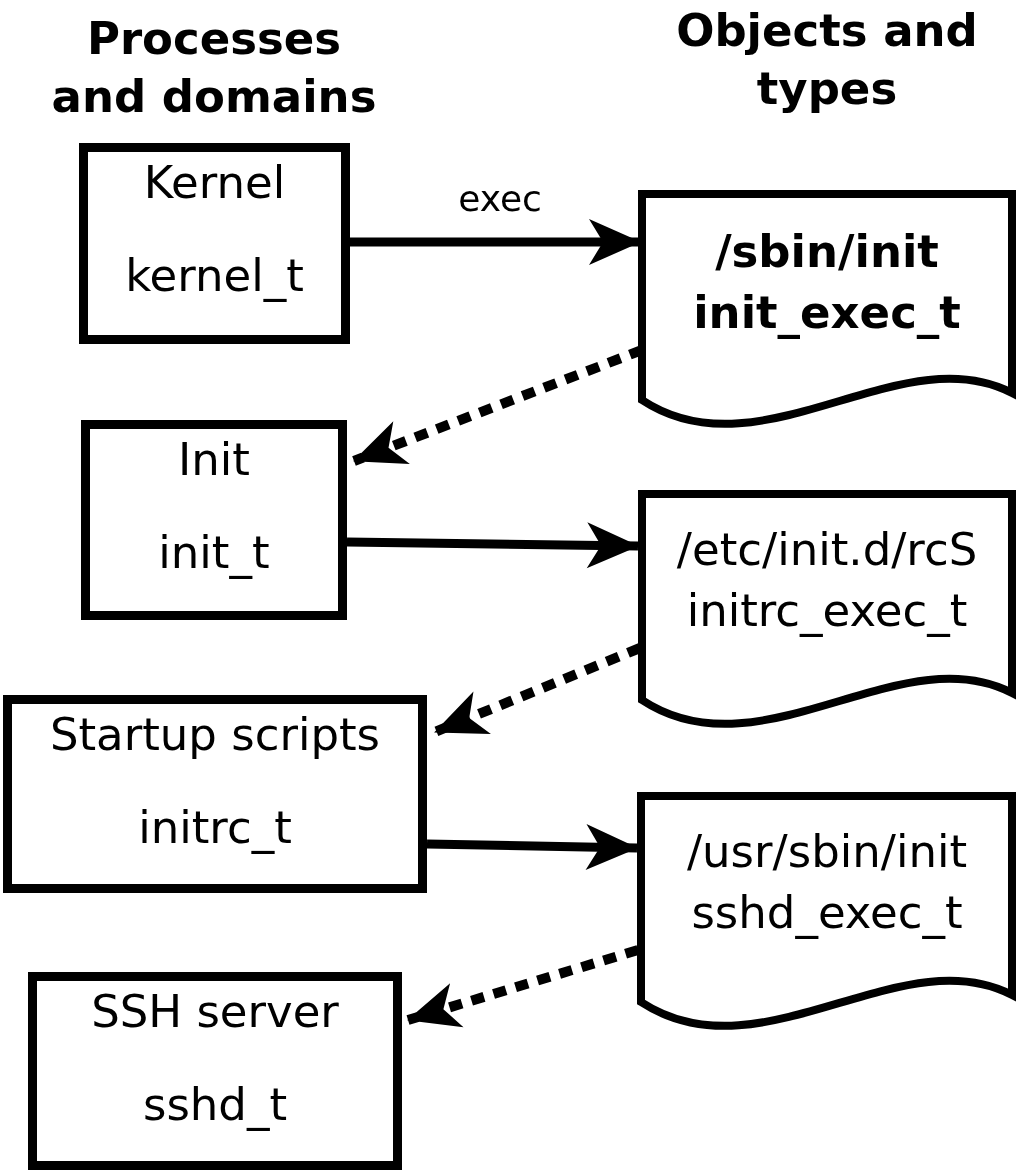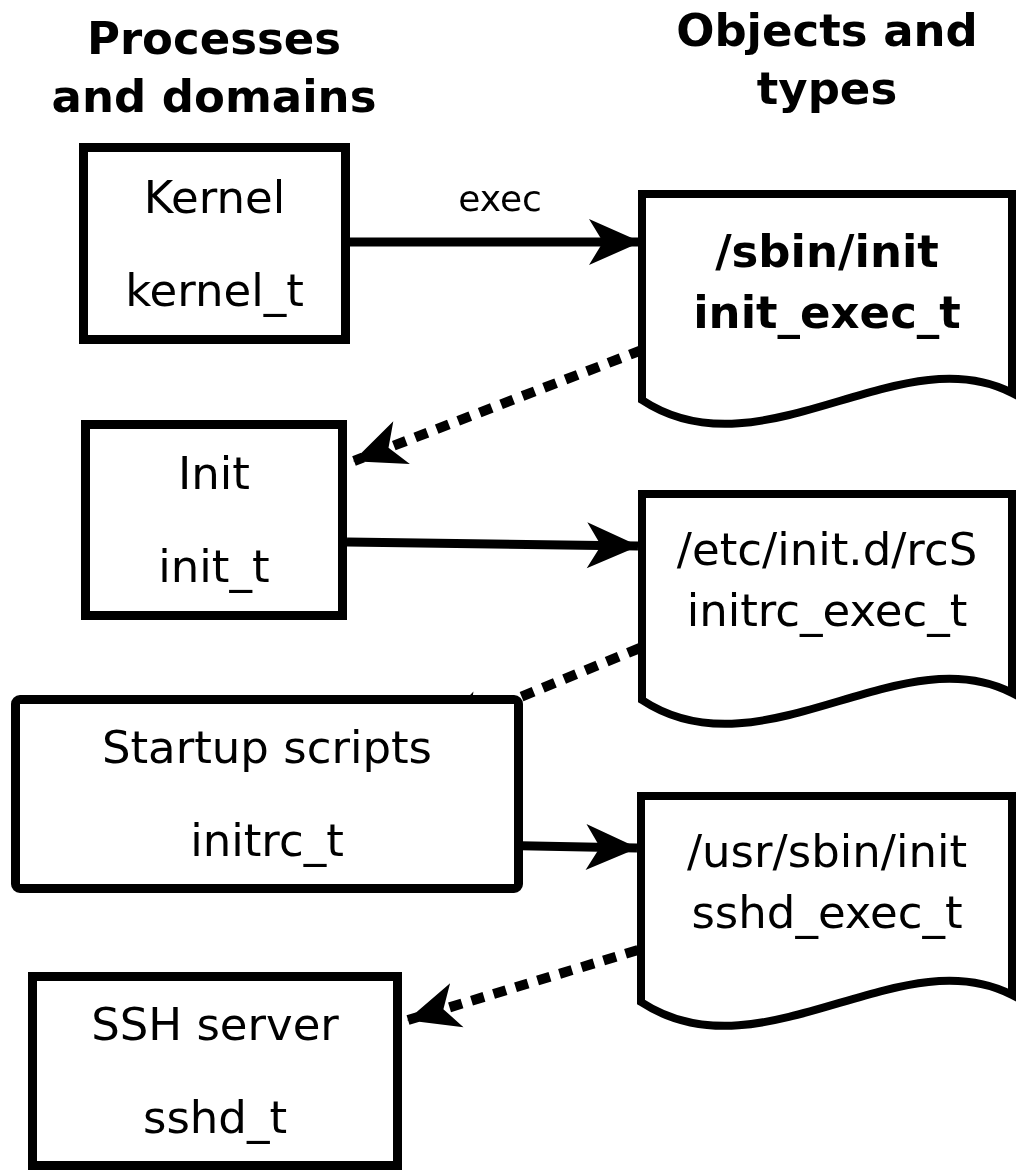--- a/index.html
+++ b/index.html
@@ -32,30 +32,30 @@
   .hdr-left  { left: 14px;  top: 2px;  width: 400px; margin-top: 8px; }
   .hdr-right { left: 627px; top: 2px;  width: 400px; }
   .pbox {
     position: absolute;
     box-sizing: border-box;
     border: 9px solid #000;
     background: #fff;
     display: flex;
     flex-direction: column;
     align-items: center;
-    justify-content: center;
+    justify-content: flex-start;
     text-align: center;
     font-size: 45px;
     line-height: 61px;
     color: #000;
     gap: 32px;
   }
   .box-kernel { left: 79px; top: 143px; width: 271px; height: 201px; }
   .box-init   { left: 81px; top: 420px; width: 266px; height: 200px; }
-  .box-initrc { left: 11px;  top: 695px; width: 512px; height: 198px; border-radius: 9px; }
+  .box-initrc { left: 3px;  top: 695px; width: 424px; height: 198px; }
   .box-sshd   { left: 28px; top: 972px; width: 374px; height: 198px; }
   .doc-label {
     position: absolute;
     left: 638px;
     width: 378px;
     text-align: center;
     font-size: 45px;
     line-height: 61px;
     color: #000;
     white-space: nowrap;

